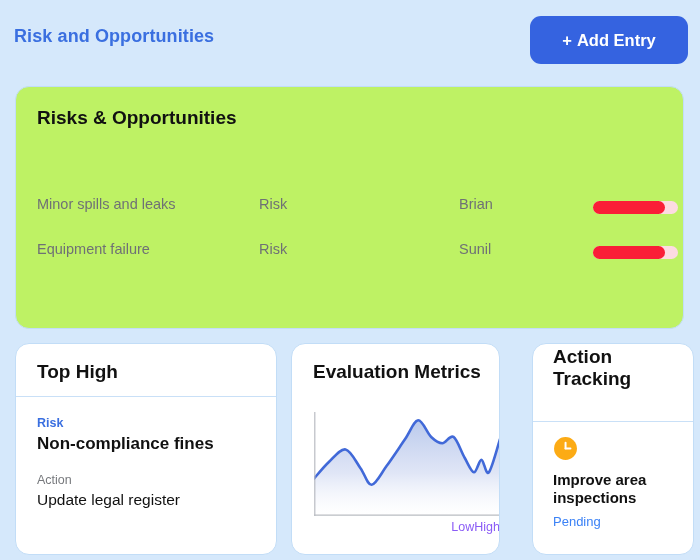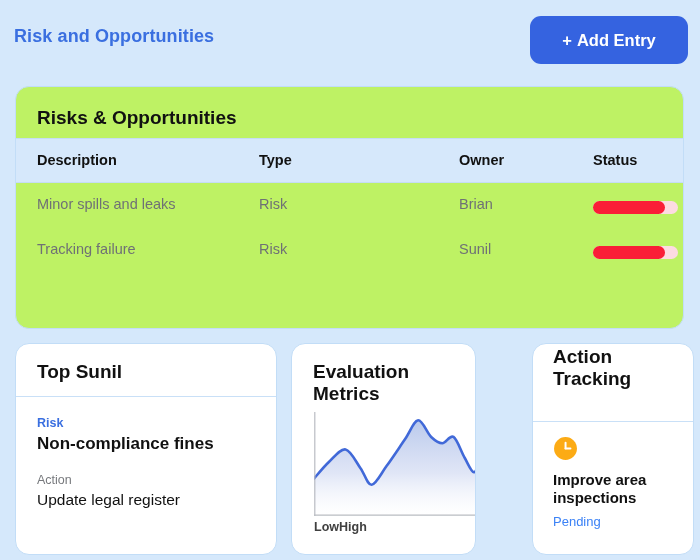--- a/index.html
+++ b/index.html
@@ -184,43 +184,42 @@
   }
   .action-value {
     margin: 3px 0 0 21px;
     font-size: 15.5px;
     color: #111111;
   }
 
   
   #card-eval {
     left: 291px;
-    width: 185px;
+    width: 209px;
     height: 212px;
   }
   #card-eval .bcard-title {
     margin: 17px 0 0 21px;
   }
   .chart-box {
     position: absolute;
     left: 22px;
     top: 68px;
     width: 186px;
     height: 104px;
   }
   .chart-axis-labels {
     position: absolute;
     left: 22px;
     top: 176px;
     width: 186px;
     display: flex;
-    justify-content: flex-start;
+    justify-content: flex-end;
     font-size: 12.5px;
-    color: #404040;
-    font-weight: bold;
+    color: #8b5cf6;
   }
 
   
   #card-action {
     left: 532px;
     width: 162px;
     height: 212px;
   }
   #card-action .bcard-head {
     height: 78px;
@@ -251,54 +250,48 @@
   <div class="page-title">Risk and Opportunities</div>
   <button class="add-entry-btn">
     <span class="plus">+</span>
     <span>Add Entry</span>
   </button>
 </div>
 
 <div class="table-card">
   <div class="table-card-title">Risks &amp; Opportunities</div>
 
-  <div class="table-header">
-    <div class="th col-desc">Description</div>
-    <div class="th col-type">Type</div>
-    <div class="th col-owner">Owner</div>
-    <div class="th col-status">Status</div>
-  </div>
 
   <div class="table-body">
     <div class="trow">
       <div class="cell col-desc">Minor spills and leaks</div>
       <div class="cell col-type">Risk</div>
       <div class="cell col-owner">Brian</div>
       <div class="status-wrap">
         <div class="status-track" style="background: rgb(253, 219, 225);"></div>
         <div class="status-fill" style="background: rgb(250, 30, 55); width: 85%;"></div>
       </div>
     </div>
 
 
     <div class="trow">
-      <div class="cell col-desc">Tracking failure</div>
+      <div class="cell col-desc">Equipment failure</div>
       <div class="cell col-type">Risk</div>
       <div class="cell col-owner">Sunil</div>
       <div class="status-wrap">
         <div class="status-track" style="background: rgb(253, 219, 225);"></div>
         <div class="status-fill" style="background: rgb(250, 30, 55); width: 85%;"></div>
       </div>
     </div>
   </div>
 </div>
 
 <div class="bcard" id="card-top-risk">
   <div class="bcard-head">
-    <div class="bcard-title">Top Sunil</div>
+    <div class="bcard-title">Top High</div>
   </div>
   <div class="risk-label">Risk</div>
   <div class="risk-value">Non-compliance fines</div>
   <div class="action-label">Action</div>
   <div class="action-value">Update legal register</div>
 </div>
 
 <div class="bcard" id="card-eval">
   <div class="bcard-title">Evaluation Metrics</div>
   <div class="chart-box">

